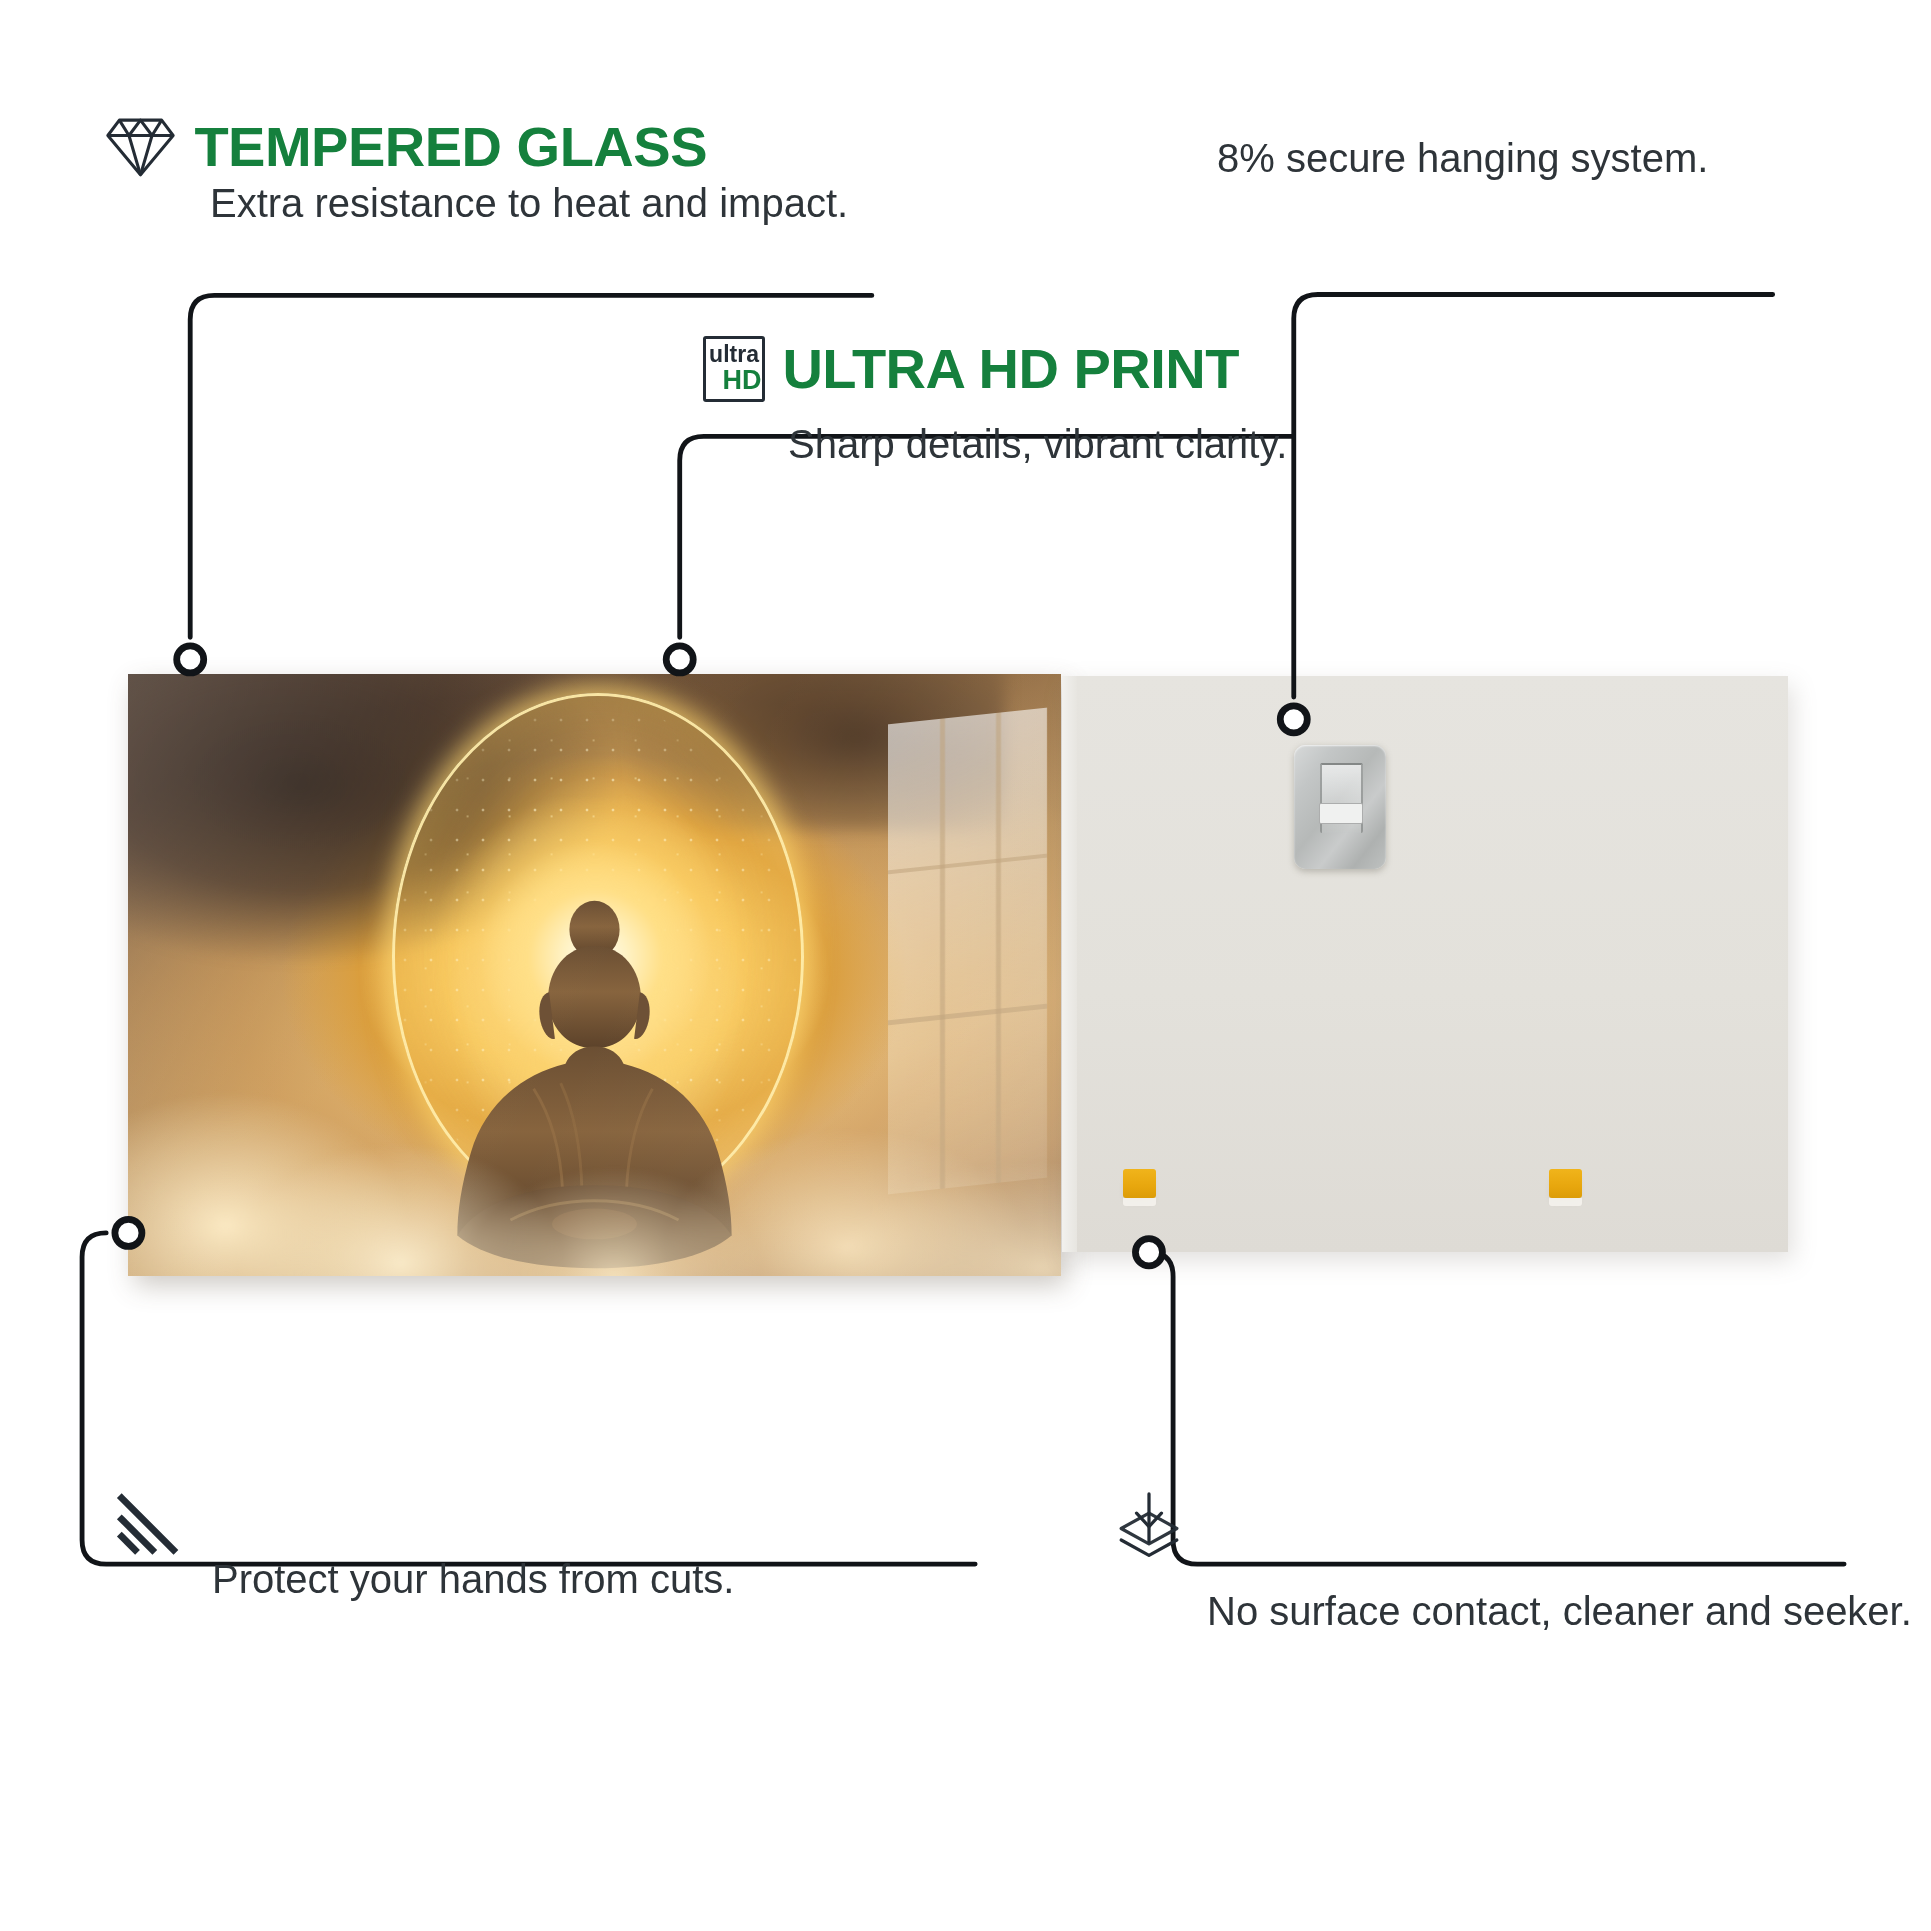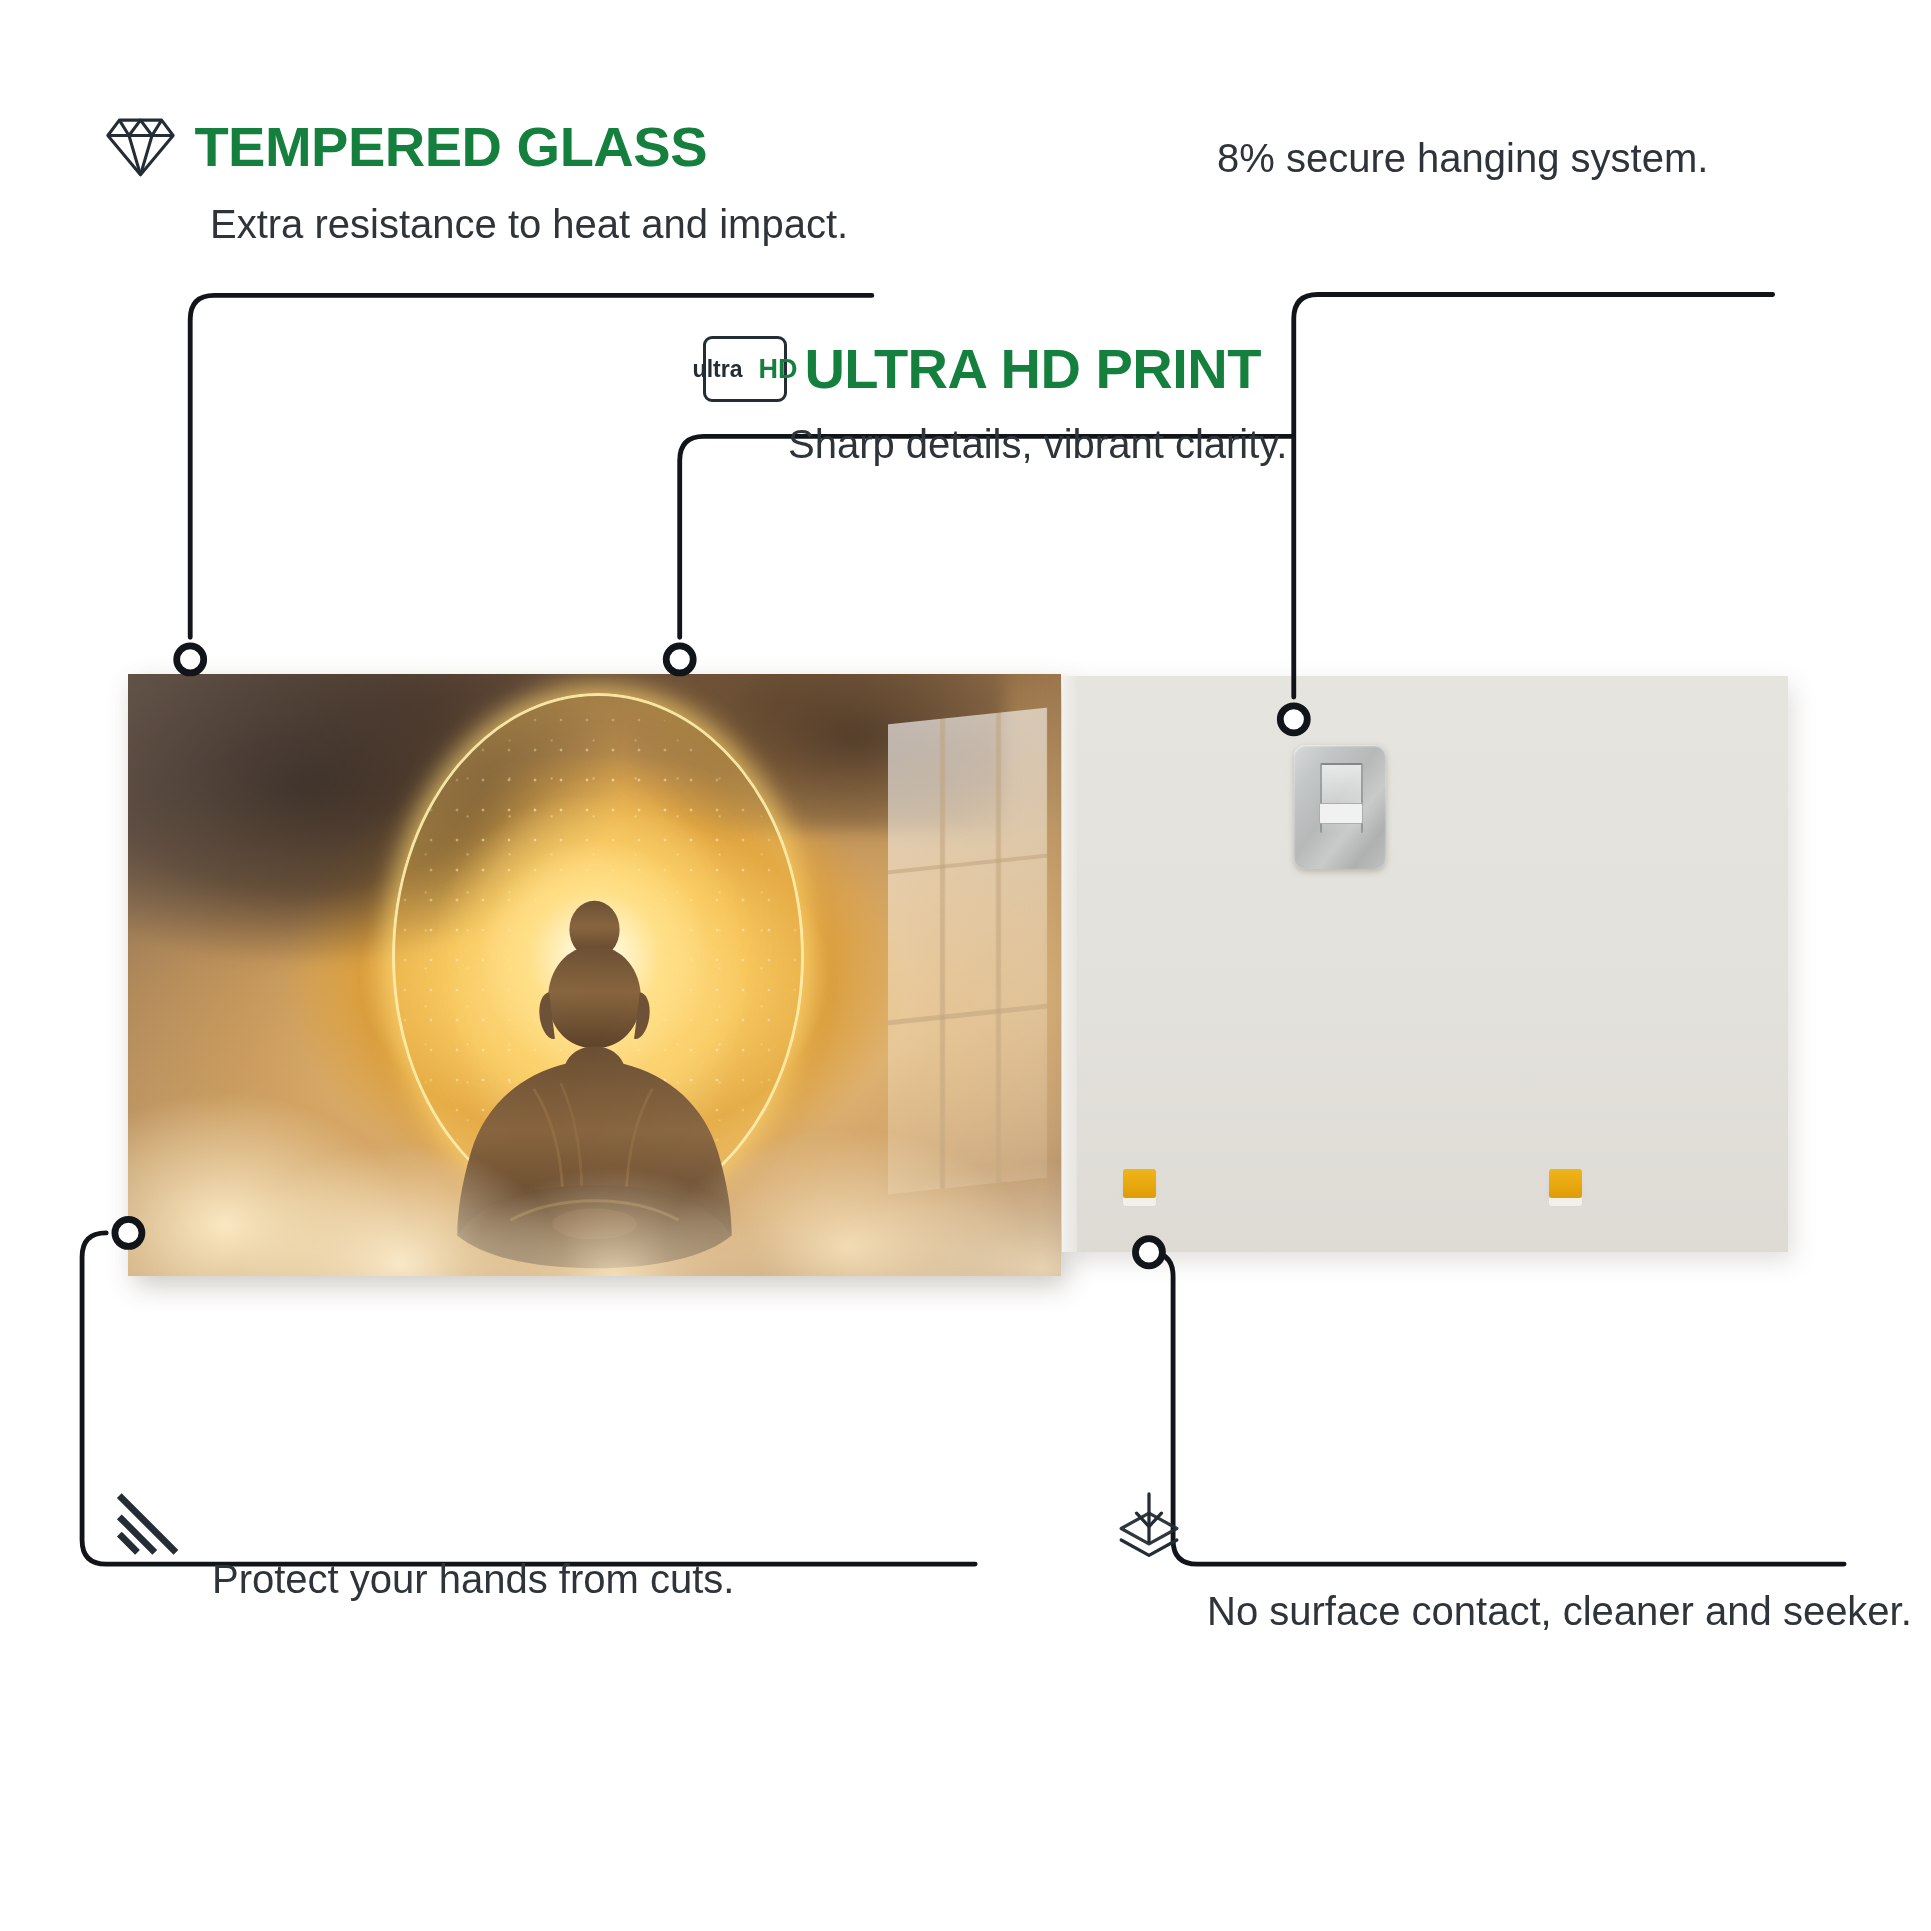--- a/index.html
+++ b/index.html
@@ -43,26 +43,26 @@
   }
 
   .ico {
     display: inline-block;
     flex: 0 0 auto;
     line-height: 0;
   }
 
   
   .ultrahd-badge {
-    width: 84px;
+    width: 62px;
     height: 66px;
     border: 3.9px solid #242c35;
-    border-radius: 9px;
+    border-radius: 3px;
     display: flex;
-    flex-direction: row;
+    flex-direction: column;
     align-items: center;
     justify-content: center;
     box-sizing: border-box;
   }
   .ultrahd-badge .l1 {
     font-size: 23px;
     font-weight: 700;
     line-height: 1;
     color: #242c35;
   }
@@ -378,21 +378,21 @@
           <path d="M4 22 L16 6 L60 6 L72 22 L38 63 Z"></path>
           <path d="M4 22 L72 22"></path>
           <path d="M16 6 L26 22 L38 63"></path>
           <path d="M60 6 L50 22 L38 63"></path>
           <path d="M26 22 L38 6 L50 22"></path>
         </g>
       </svg>
     </span>
     <span class="title-text">TEMPERED GLASS</span>
   </div>
-  <div class="feature-sub" style="margin-top:21px; margin-left:106px;">Extra resistance to heat and impact.</div>
+  <div class="feature-sub" style="margin-left:106px;">Extra resistance to heat and impact.</div>
 </div>
 
 <div class="abs" style="left:1043px; top:114px;">
   <div class="feature-sub" style="margin-top:21px; margin-left:174px;">8% secure hanging system.</div>
 </div>
 
 <div class="abs" style="left:703px; top:336px;">
   <div class="feature-title">
     <span class="ico">
       <span class="ultrahd-badge">

